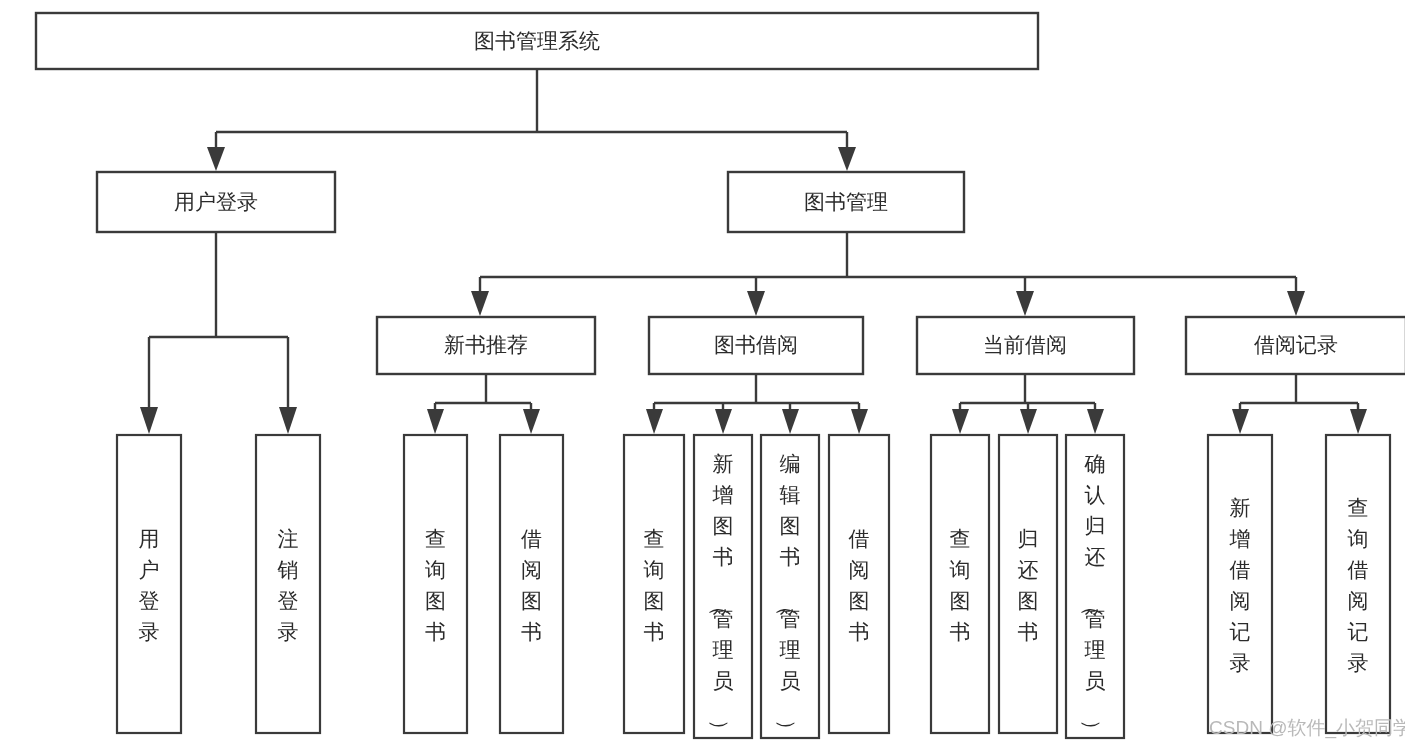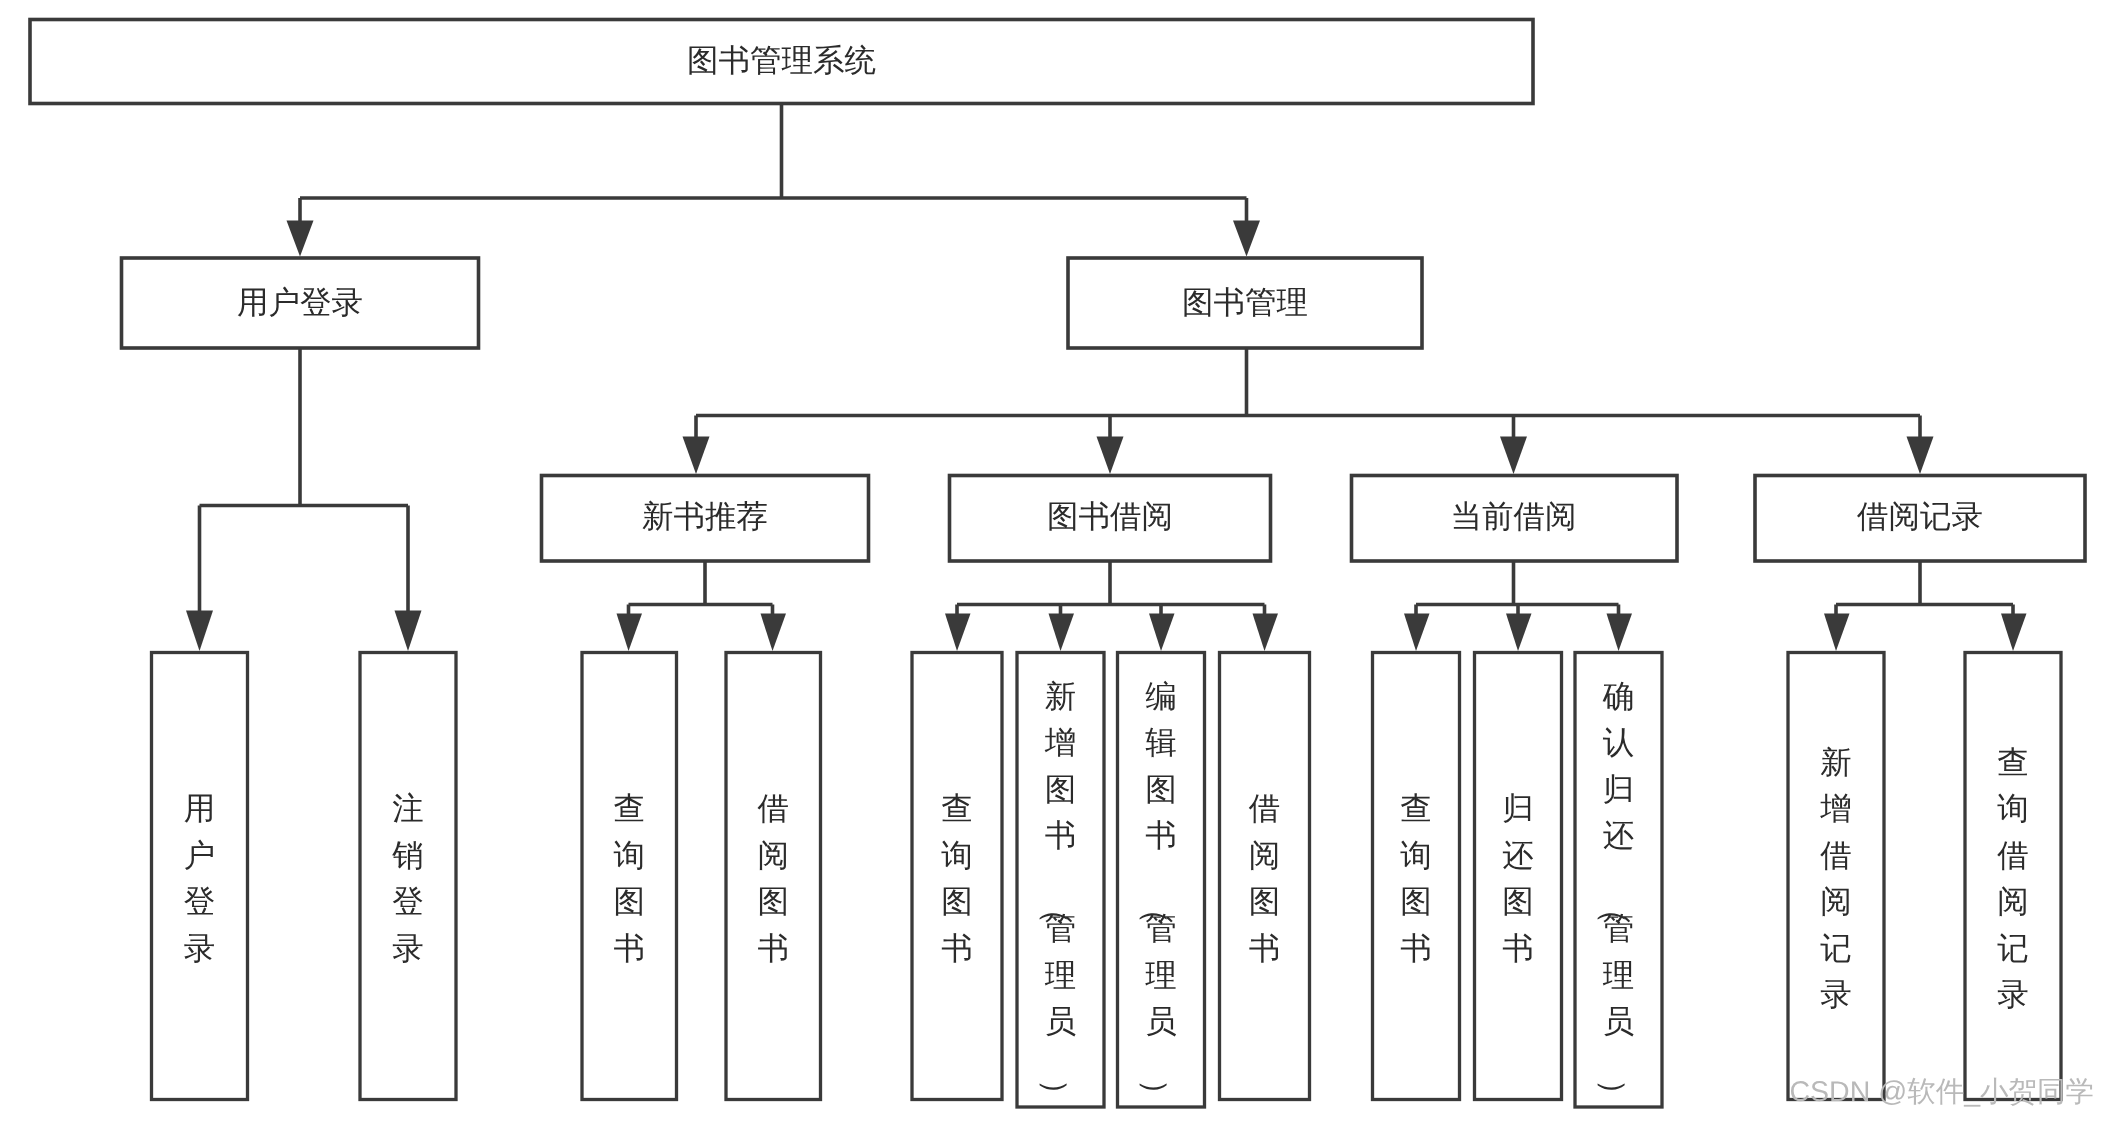--- a/index.html
+++ b/index.html
@@ -9,21 +9,21 @@
   }
   body {
     width: 1405px;
     height: 747px;
     font-family: "Liberation Sans", "DejaVu Sans", sans-serif;
     overflow: hidden;
     position: relative;
   }
   #diagram-root {
     position: absolute;
-    left: 0;
+    left: 16px;
     top: 0;
     width: 1281px;
     height: 747px;
   }
   svg { display: block; }
   .node-box {
     fill: #ffffff;
     stroke: #3a3a3a;
     stroke-width: 2.4;
   }

